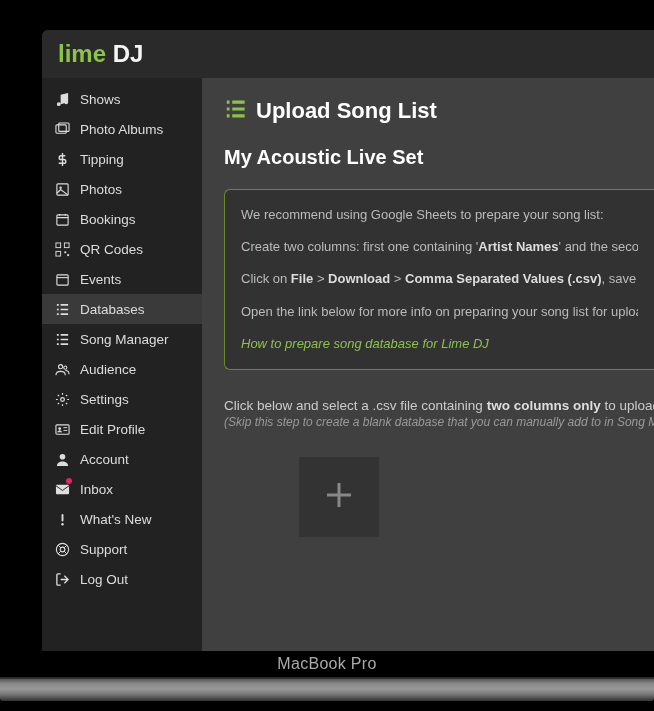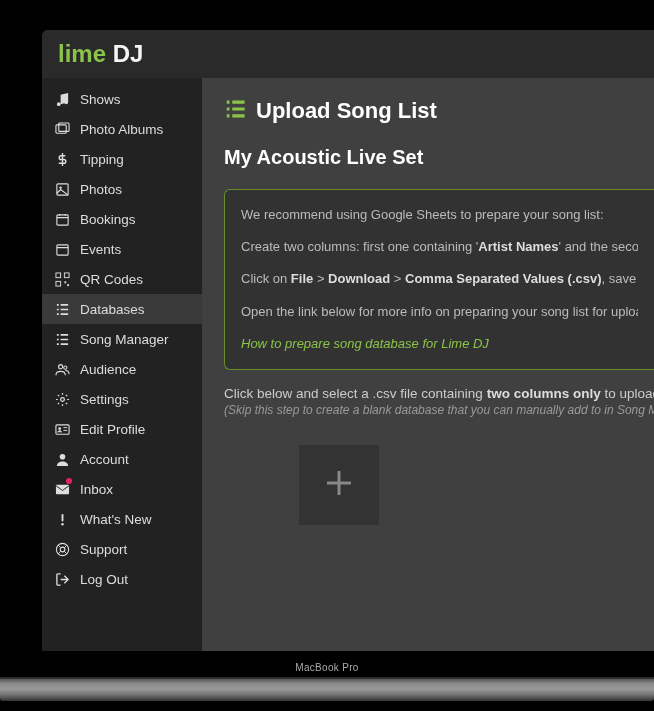--- a/index.html
+++ b/index.html
@@ -125,21 +125,21 @@
       color: #fff;
       font-size: 20px;
       font-weight: 700;
       margin-bottom: 20px;
     }
     .info-box {
       border: 1px solid #6a8a2a;
       border-radius: 6px 0 0 6px;
       border-right: none;
       padding: 16px 16px 16px 16px;
-      margin-bottom: 16px;
+      margin-bottom: 28px;
       background: rgba(30,30,30,0.4);
     }
     .info-box p {
       color: #bbb;
       font-size: 13px;
       line-height: 1.4;
       margin-bottom: 14px;
       white-space: nowrap;
       overflow: hidden;
     }
@@ -186,21 +186,21 @@
       stroke-width: 2;
       fill: none;
     }
     .laptop-label {
       position: absolute;
       bottom: 38px;
       left: 0;
       right: 0;
       text-align: center;
       color: #aaa;
-      font-size: 10px;
+      font-size: 16px;
       letter-spacing: 0.3px;
     }
     .laptop-base {
       position: absolute;
       bottom: 10px;
       left: 0;
       right: 0;
       height: 22px;
       background: linear-gradient(to bottom, #555 0%, #888 20%, #999 45%, #777 70%, #333 100%);
       border-radius: 0 0 3px 3px;
@@ -273,38 +273,38 @@
                 <rect x="2" y="3" width="12" height="11" rx="1" fill="none" stroke="#ddd" stroke-width="1.2"></rect>
                 <path d="M2 6h12M5 2v2M11 2v2" stroke="#ddd" stroke-width="1.2"></path>
               </svg>
             </span>
           <span>Bookings</span>
         </div>
 
         <div class="sidebar-item">
           <span class="icon">
               <svg viewBox="0 0 16 16">
-                <rect x="2" y="3" width="12" height="11" rx="1" fill="none" stroke="#ddd" stroke-width="1.2"></rect>
-                <path d="M2 6h12" stroke="#ddd" stroke-width="1.2"></path>
-              </svg>
-            </span>
-          <span>Events</span>
-        </div>
-
-        <div class="sidebar-item">
-          <span class="icon">
-              <svg viewBox="0 0 16 16">
                 <rect x="1" y="1" width="5" height="5" fill="none" stroke="#ddd"></rect>
                 <rect x="10" y="1" width="5" height="5" fill="none" stroke="#ddd"></rect>
                 <rect x="1" y="10" width="5" height="5" fill="none" stroke="#ddd"></rect>
                 <rect x="10" y="10" width="2" height="2"></rect>
                 <rect x="13" y="13" width="2" height="2"></rect>
               </svg>
             </span>
           <span>QR Codes</span>
+        </div>
+
+        <div class="sidebar-item">
+          <span class="icon">
+              <svg viewBox="0 0 16 16">
+                <rect x="2" y="3" width="12" height="11" rx="1" fill="none" stroke="#ddd" stroke-width="1.2"></rect>
+                <path d="M2 6h12" stroke="#ddd" stroke-width="1.2"></path>
+              </svg>
+            </span>
+          <span>Events</span>
         </div>
 
         <div class="sidebar-item active">
           <span class="icon">
               <svg viewBox="0 0 16 16">
                 <path d="M2 3h2M6 3h8M2 8h2M6 8h8M2 13h2M6 13h8" stroke="#ddd" stroke-width="1.8"></path>
               </svg>
             </span>
           <span>Databases</span>
         </div>

